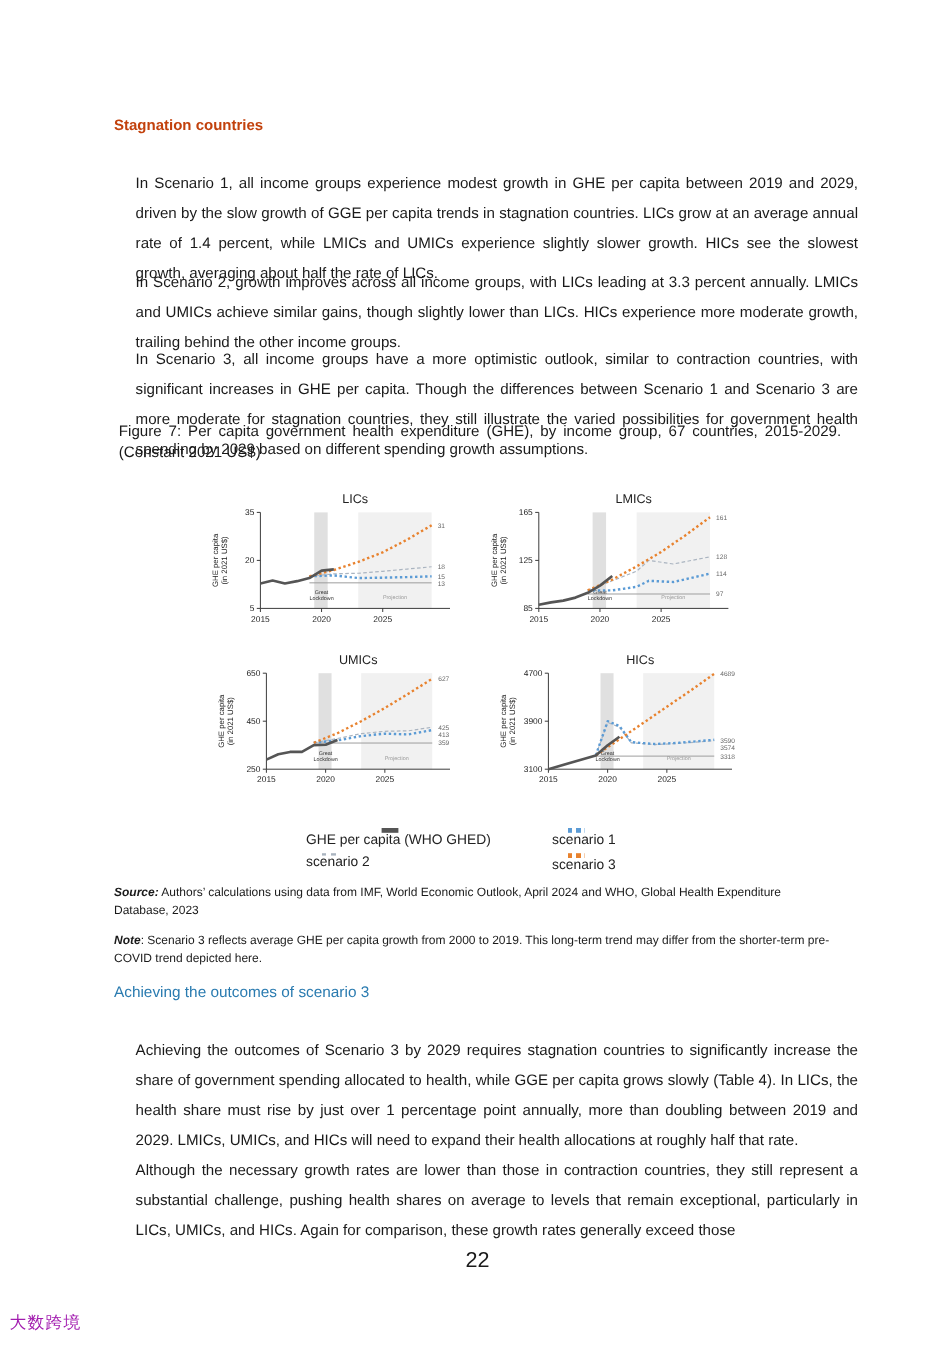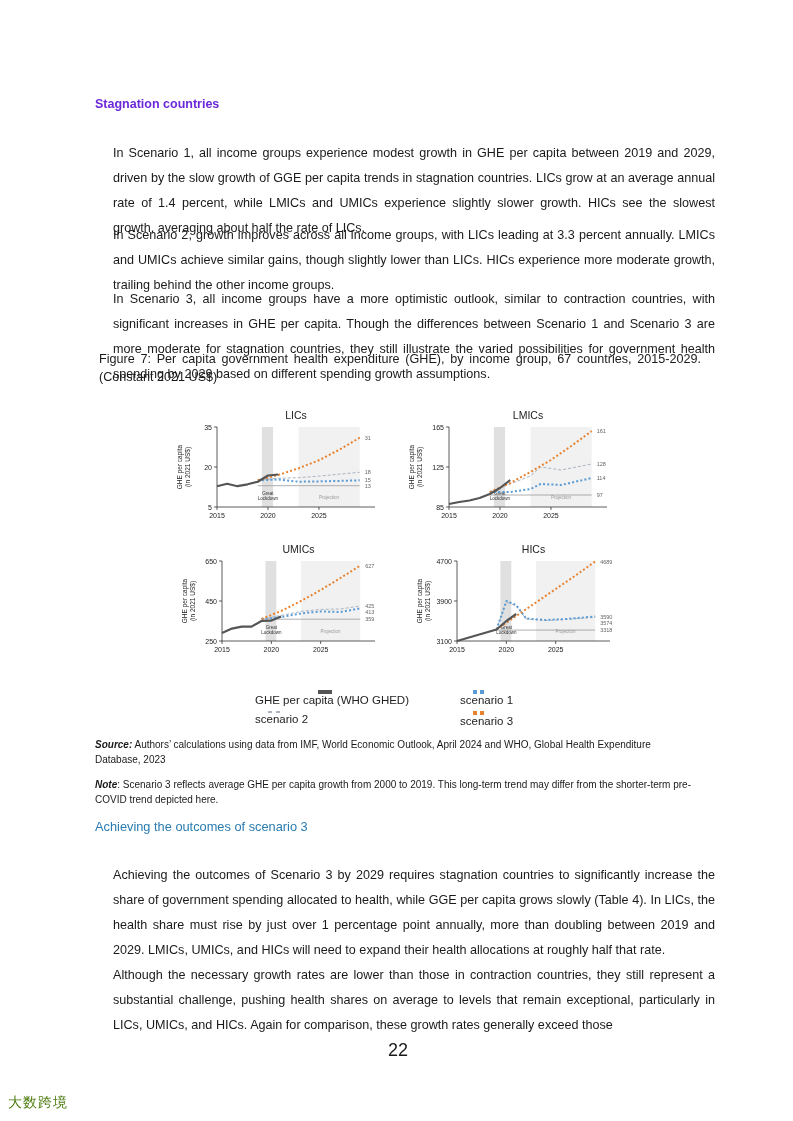--- a/index.html
+++ b/index.html
@@ -1,26 +1,26 @@
 <!DOCTYPE html>
 <html><head>
 <meta charset="utf-8">
 <style>
   html, body { margin: 0; padding: 0; background: #ffffff; }
   body { width: 793px; height: 1121px; position: relative; overflow: hidden;
          font-family: "Liberation Sans", "DejaVu Sans", sans-serif; color: #1a1a1a; }
   .page { position: absolute; left: 95px; top: 0; width: 602px; }
-  .h-section { position: absolute; top: 97px; left: 0; font-size: 12.5px; font-weight: bold; color: #6d28d9; }
+  .h-section { position: absolute; top: 97px; left: 0; font-size: 12.5px; font-weight: bold; color: #c2410c; }
   .para { position: absolute; left: 0; width: 602px; font-size: 12.6px; line-height: 25px; text-align: justify; margin: 18px; }
   .fig-title { position: absolute; left: 4px; width: 602px; font-size: 12.6px; line-height: 17.7px; font-weight: normal; text-align: justify; margin: 0; }
   .small { position: absolute; left: 0; width: 602px; font-size: 10px; line-height: 14.5px; margin: 0; }
   .small i { font-style: italic; font-weight: bold; }
   .h-sub { position: absolute; left: 0; top: 819px; font-size: 12.8px; color: #2a7bb0; }
   .page-num { position: absolute; left: 388px; top: 1040px; font-size: 18px; }
-  .watermark { position: absolute; left: 8px; top: 1094px; font-size: 14px; color: #4d7c0f; letter-spacing: 1px; }
+  .watermark { position: absolute; left: 8px; top: 1094px; font-size: 14px; color: #a21caf; letter-spacing: 1px; }
   .chart-wrap { position: absolute; left: 0; top: 0; }
   svg text { font-family: "Liberation Sans", "DejaVu Sans", sans-serif; }
   .legend { position: absolute; left: 255px; top: 688px; width: 300px; height: 42px; font-size: 11.5px; color: #222; }
   .leg-item { position: absolute; display: flex; align-items: center; flex-direction: column; }
   .leg-swatch { display: inline-block; width: 14px; height: 4px; margin-right: 14px; }
 </style>
 </head>
 <body>
 
 <div class="page">

